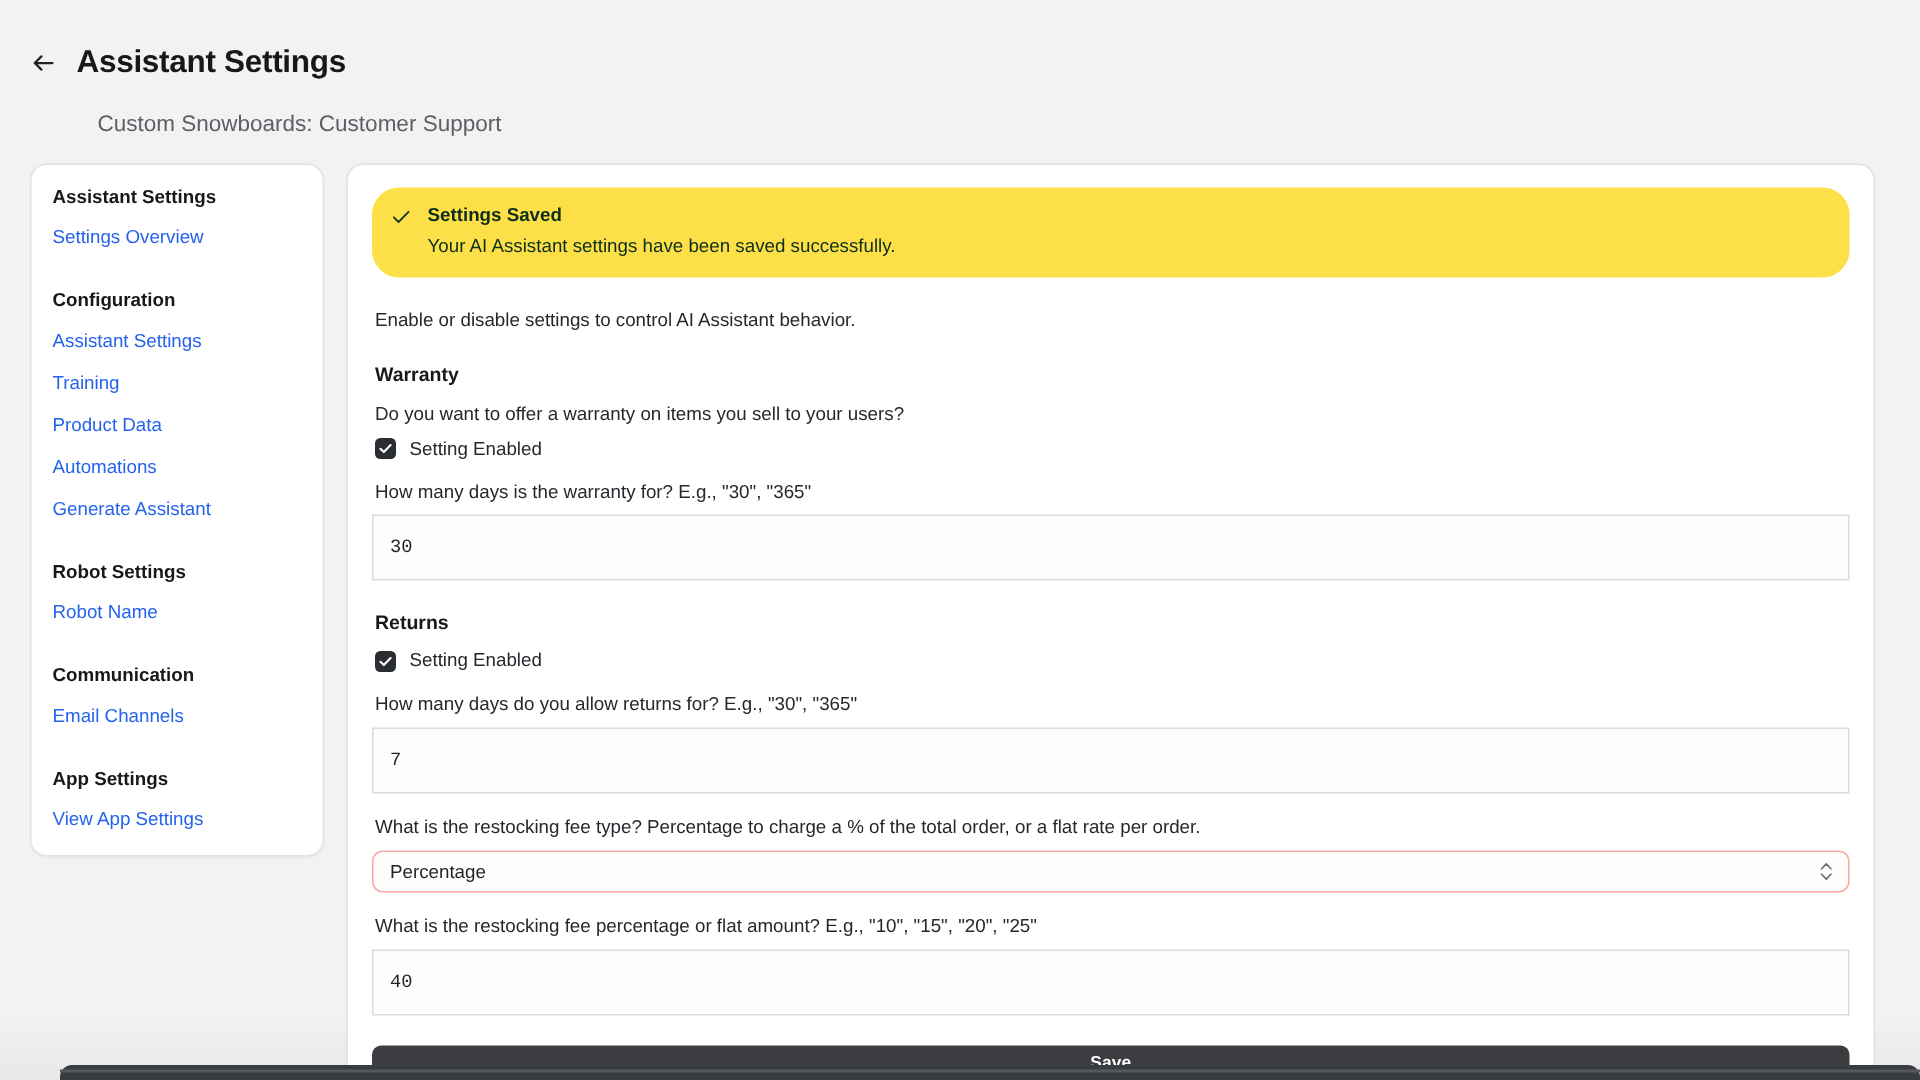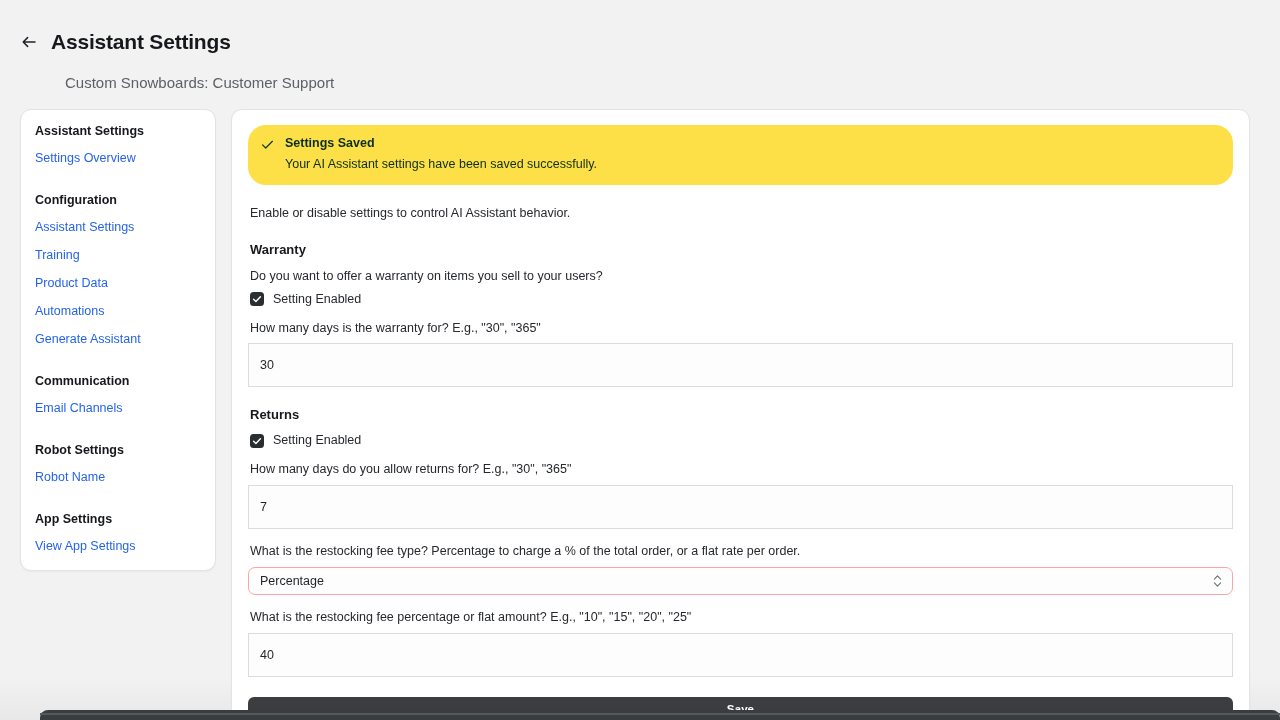--- a/index.html
+++ b/index.html
@@ -186,21 +186,21 @@
     line-height: 1.2;
     cursor: pointer;
   }
   .text-input {
     display: block;
     width: 100%;
     height: 44px;
     border: 1px solid #dcdcdc;
     border-radius: 0;
     background: #fdfdfd;
-    font-family: Liberation Sans, sans-serif;
+    font-family: Liberation Mono, monospace;
     font-size: 12.5px;
     color: #1f2328;
     padding: 0 11px;
     margin-bottom: 14px;
     outline: none;
   }
   .select-wrap {
     position: relative;
     margin-bottom: 14px;
   }
@@ -295,27 +295,27 @@
       <div class="nav-group">
         <div class="nav-heading">Configuration</div>
         <a class="nav-link">Assistant Settings</a>
         <a class="nav-link">Training</a>
         <a class="nav-link">Product Data</a>
         <a class="nav-link">Automations</a>
         <a class="nav-link">Generate Assistant</a>
       </div>
 
       <div class="nav-group">
+        <div class="nav-heading">Robot Settings</div>
+        <a class="nav-link">Robot Name</a>
+      </div>
+
+      <div class="nav-group">
         <div class="nav-heading">Communication</div>
         <a class="nav-link">Email Channels</a>
-      </div>
-
-      <div class="nav-group">
-        <div class="nav-heading">Robot Settings</div>
-        <a class="nav-link">Robot Name</a>
       </div>
 
       <div class="nav-group">
         <div class="nav-heading">App Settings</div>
         <a class="nav-link">View App Settings</a>
       </div>
 
     </nav>
 
     <main class="main-card">

